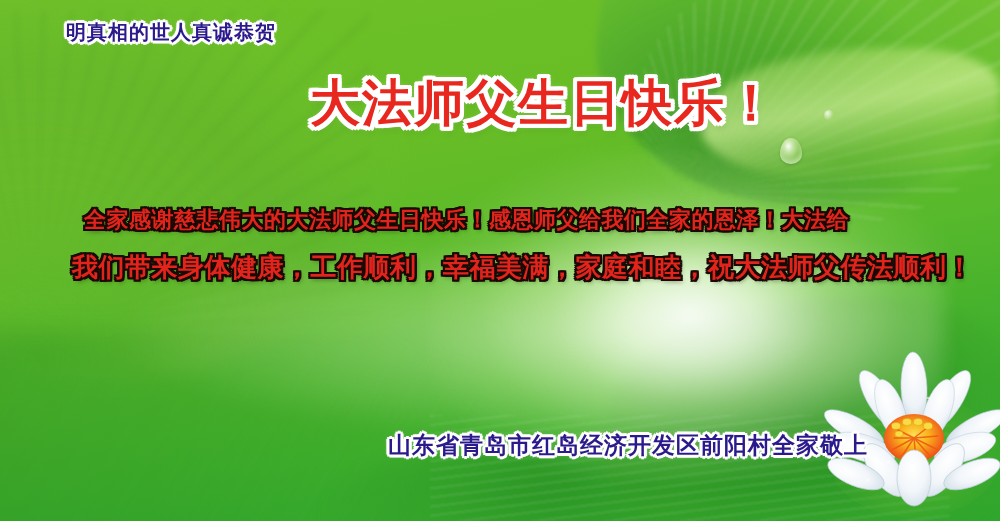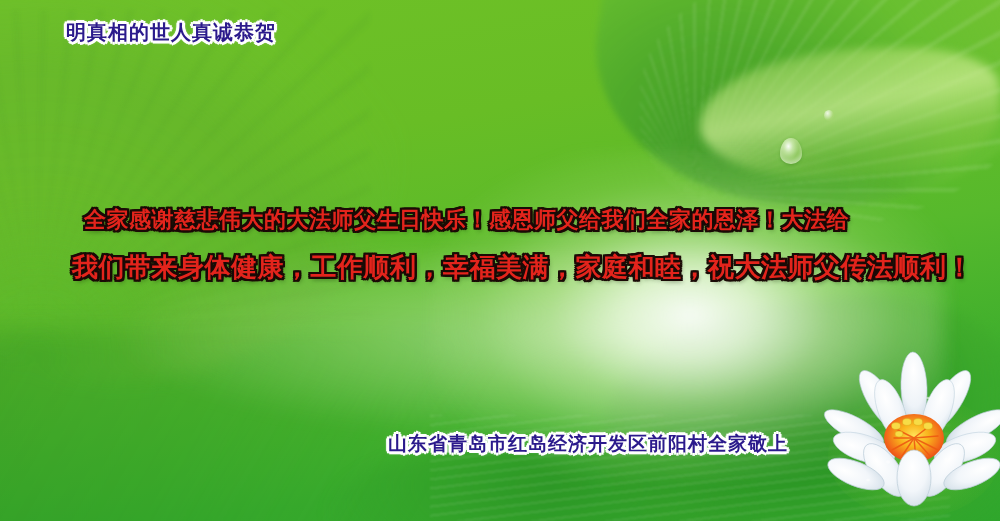--- a/index.html
+++ b/index.html
@@ -217,21 +217,21 @@
       0 -2.2px 0 #1a0a06, 0 2.2px 0 #1a0a06,
       -2.2px -1.6px 0 #1a0a06, 2.2px -1.6px 0 #1a0a06,
       -2.2px  1.6px 0 #1a0a06, 2.2px  1.6px 0 #1a0a06,
       2px 3px 4px rgba(10,30,5,0.45);
   }
 
   #header-line   { left: 52px;  top: 22px;  font-size: 20px; letter-spacing: 1px; margin-left: 14px; }
   #main-title    { left: 310px; top: 78px;  font-size: 50px; letter-spacing: 2px; }
   #body-line-1   { left: 84px;  top: 209px; font-size: 22px; letter-spacing: 0.5px; }
   #body-line-2   { left: 72px;  top: 254px; font-size: 26px; letter-spacing: 0.5px; text-align: right; }
-  #signature     { left: 388px; top: 434px; font-size: 19px; letter-spacing: 1px; }
+  #signature     { left: 388px; top: 434px; font-size: 23px; letter-spacing: 1px; }
   #card-date     { left: 874px; top: 479px; font-size: 26px; letter-spacing: 1px;
                    font-family: "DejaVu Serif", "Liberation Serif", serif; }
 </style>
 </head>
 <body>
 
 <div id="card">
 
   <div class="bg-layer" id="shade-bl"></div>
   <div class="bg-layer" id="leaf-left"></div>
@@ -319,17 +319,18 @@
       <g fill="#ffffff" opacity=".55">
         <ellipse cx="60" cy="110" rx="2" ry="1.4"></ellipse>
         <ellipse cx="118" cy="108" rx="2" ry="1.4"></ellipse>
         <ellipse cx="40" cy="128" rx="1.8" ry="1.2"></ellipse>
         <ellipse cx="100" cy="46" rx="1.8" ry="1.2"></ellipse>
       </g>
     </svg>
   </div>
 
   <div class="txt blue-outline" id="header-line">明真相的世人真诚恭贺</div>
+  <div class="txt red-white-outline" id="main-title">大法师父生日快乐！</div>
   <div class="txt red-black-outline" id="body-line-1">全家感谢慈悲伟大的大法师父生日快乐！感恩师父给我们全家的恩泽！大法给</div>
   <div class="txt red-black-outline" id="body-line-2">我们带来身体健康，工作顺利，幸福美满，家庭和睦，祝大法师父传法顺利！</div>
   <div class="txt blue-outline" id="signature">山东省青岛市红岛经济开发区前阳村全家敬上</div>
 
 </div>
 
 </body></html>

